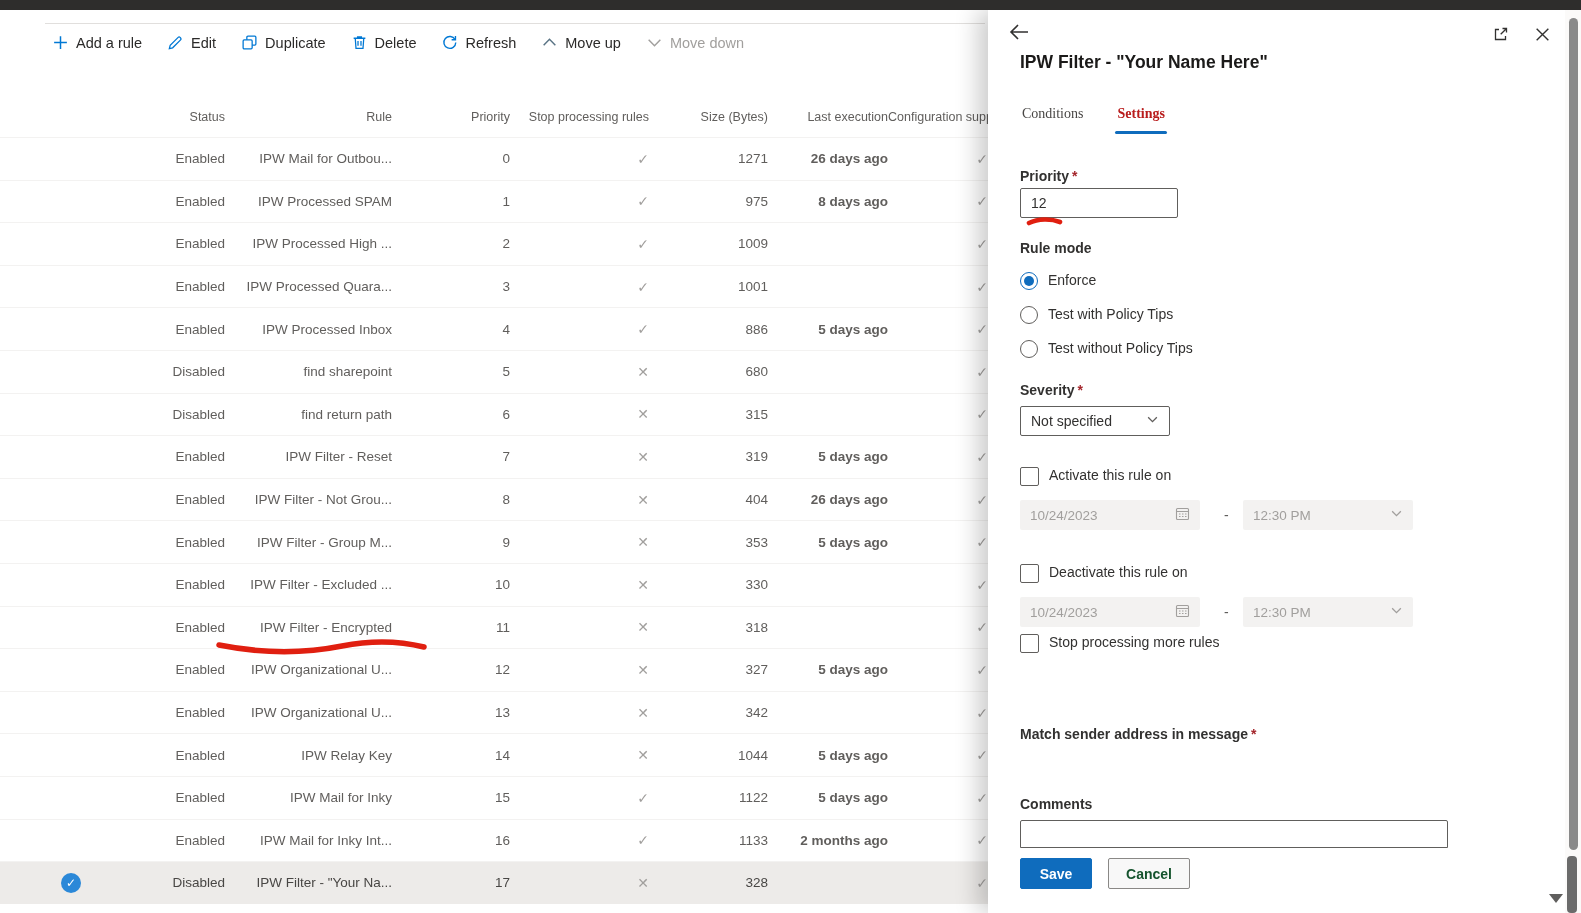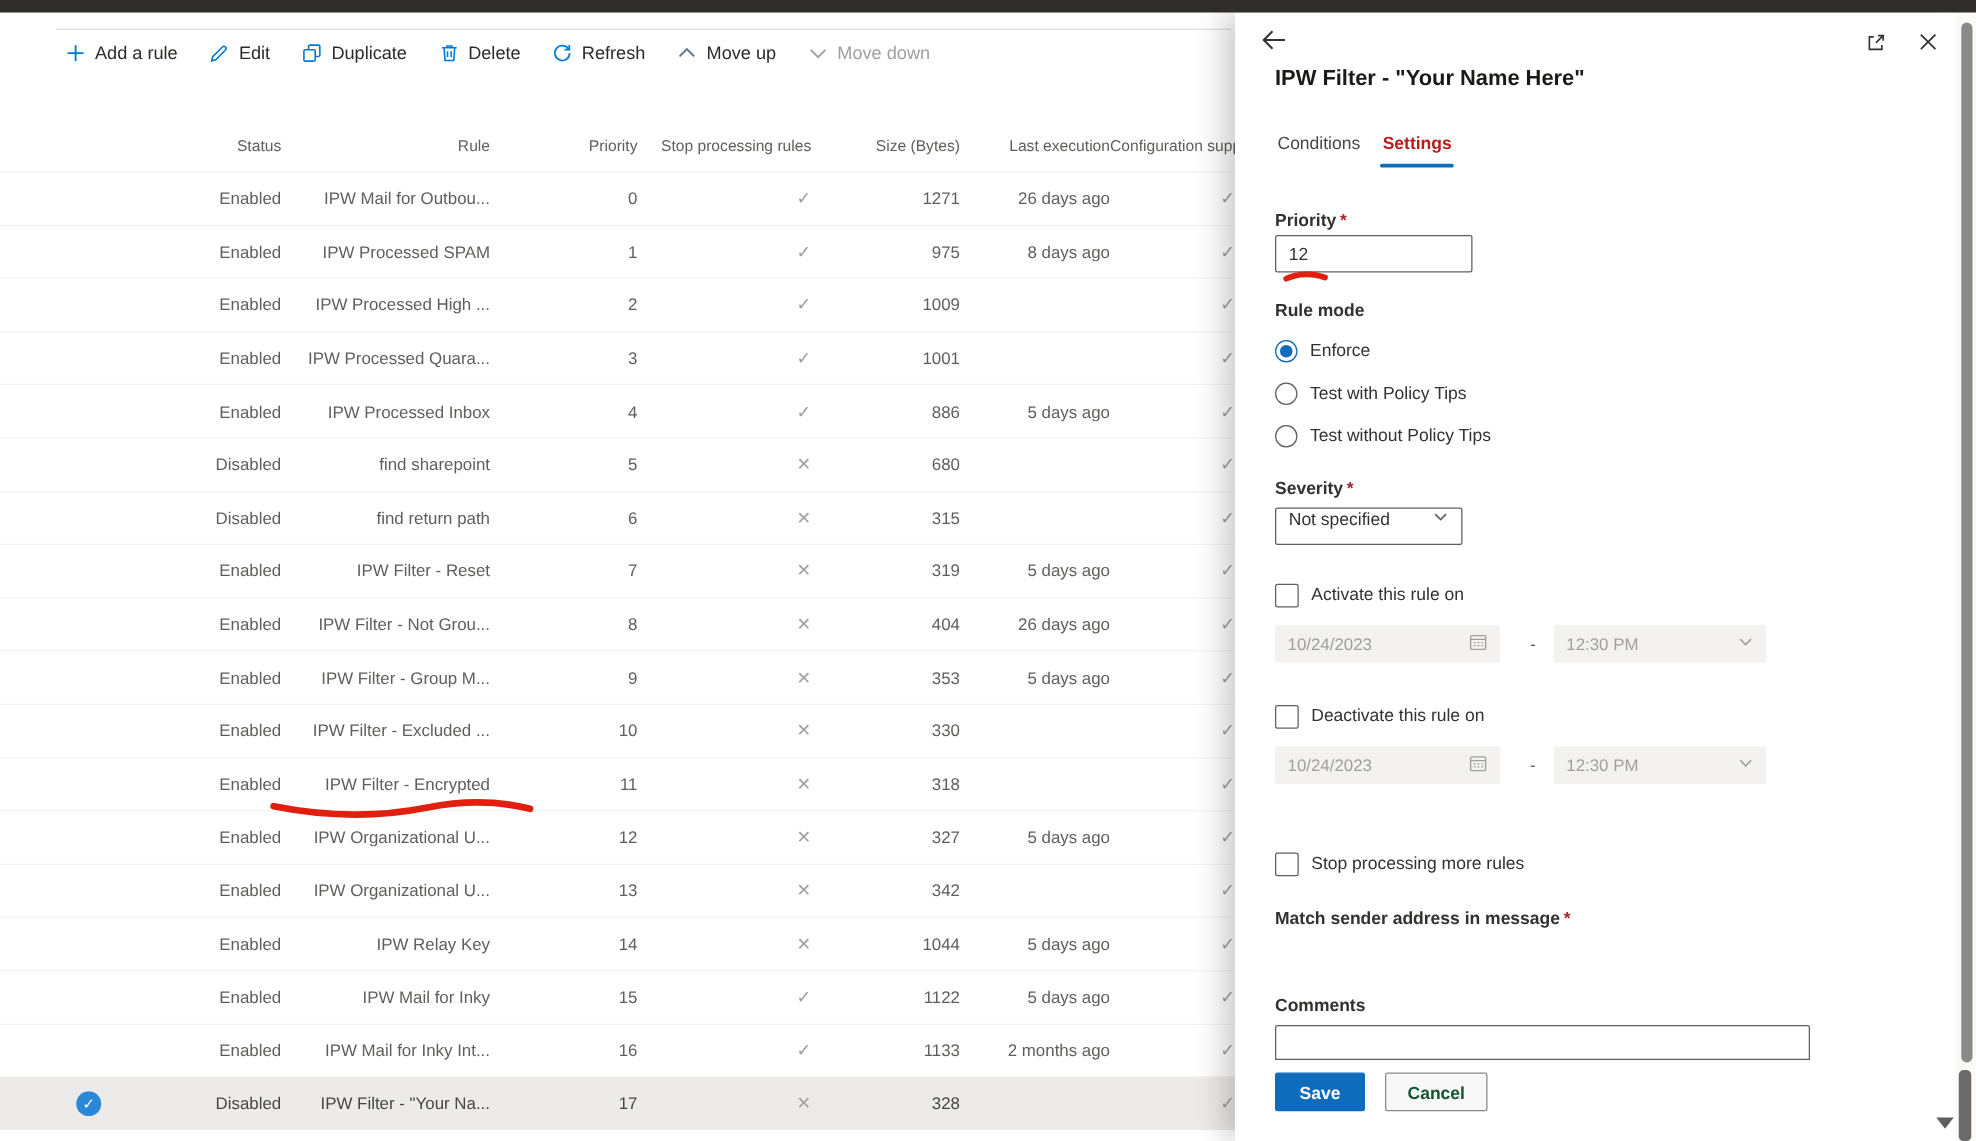--- a/index.html
+++ b/index.html
@@ -18,61 +18,61 @@
   .tb-item.disabled, .tb-item.disabled .ticon { color:#a19f9d; cursor:default; }
 
   
   .rules-table { position:absolute; left:0; top:86px; width:988px; }
   .thead, .trow { display:grid; grid-template-columns:62px 123px 167px 118px 139px 119px 120px 1fr;
     padding-left:40px; align-items:center; white-space:nowrap;text-align:right; }
   .thead { height:41px; font-size:12.5px; color:#605e5c; }
   .trow { height:42.6px; border-top:1px solid #f3f2f1; font-size:13.5px; color:#605e5c; cursor:pointer; }
   .trow .cell { overflow:hidden; text-overflow:ellipsis; }
   .trow.selected { background:#edebe9; color:#484644; }
-  .c-stop { padding-left:5px; } .c-size { padding-left:5px; } .c-last { padding-left:7px; } .c-config { padding-left:11px; }
+  .c-stop { padding-left:5px; } .c-size { padding-left:5px; } .c-last { padding-left:7px;font-weight:bold; } .c-config { padding-left:11px; }
   .mark { font-size:14px; color:#a19f9d; font-weight:400; }
   .c-select { display:flex; justify-content:center; }
   .sel-check { width:20px; height:20px; border-radius:50%; background:#2b88d8; color:#fff; font-size:12px;
     display:flex; align-items:center; justify-content:center; }
 
   
   .annotation { position:absolute; z-index:60; pointer-events:none; }
 
   
   .panel { position:absolute; left:988px; top:10px; width:577px; height:903px; background:#fff;
     box-shadow:-10px 0 22px rgba(0,0,0,.20); z-index:20; }
   .icon-btn { position:absolute; display:flex; align-items:center; justify-content:center; width:28px; height:28px; cursor:pointer; }
   .back-btn { left:16px; top:10px; }
   .popout-btn { left:499px; top:12px; }
   .close-btn { left:540px; top:12px; }
 
   .panel-title { position:absolute; left:32px; top:42px; font-size:17.5px; font-weight:700; color:#1b1a19; }
 
-  .tabs { position:absolute; left:32px; top:92px; display:flex; gap:14px; }
+  .tabs { position:absolute; left:32px; top:92px; display:flex; gap:30px;font-family:Liberation Serif, serif; }
   .tab { font-size:14px; color:#484644; padding:4px 2px 12px 2px; cursor:pointer; position:relative; }
   .tab.active { font-weight:700; color:#b91c1c; }
   .tab.active::after { content:""; position:absolute; left:0; right:0; bottom:0; height:3px; background:#0f6cbd; border-radius:2px; }
 
   .flabel { position:absolute; left:32px; font-size:14px; font-weight:700; color:#323130; }
   .req { color:#a4262c; font-weight:700; margin-left:3px; }
 
   .text-input { position:absolute; left:32px; width:158px; height:30px; border:1px solid #605e5c; border-radius:2px;
     padding:0 10px; font-size:14px; color:#323130; font-family:inherit; background:#fff; }
 
   .radio-row, .check-row { position:absolute; left:32px; display:flex; align-items:flex-start; gap:10px; cursor:pointer; }
   .radio-row .rlabel, .check-row .clabel { font-size:14px; color:#323130; }
   .radio { width:18px; height:18px; border-radius:50%; border:1px solid #605e5c; background:#fff;
     display:flex; align-items:center; justify-content:center; flex:none; }
   .radio.checked { border:1px solid #0f6cbd; }
   .radio .dot { width:10px; height:10px; border-radius:50%; background:transparent; }
   .radio.checked .dot { background:#0f6cbd; }
   .checkbox { width:19px; height:19px; border:1px solid #605e5c; border-radius:2px; background:#fff; flex:none; }
 
   .dropdown { position:absolute; height:30px; border:1px solid #605e5c; border-radius:2px; background:#fff;
-    display:flex; align-items:flex-start; justify-content:space-between; padding:0 10px; font-size:14px; color:#323130; cursor:pointer; }
+    display:flex; align-items:center; justify-content:space-between; padding:0 10px; font-size:14px; color:#323130; cursor:pointer; }
   .field-disabled { position:absolute; height:30px; background:#f3f2f1; border-radius:2px; display:flex;
     align-items:center; justify-content:space-between; padding:0 10px; font-size:13.5px; color:#a19f9d; cursor:default; }
   .dash { position:absolute; font-size:14px; color:#605e5c; }
 
   .comments-area { position:absolute; left:32px; top:810px; width:428px; height:28px; border:1px solid #605e5c;
     border-radius:2px 2px 0 0; border-bottom:1px solid #605e5c; resize:none; font-family:inherit; font-size:14px; padding:4px 8px; }
 
   .btn { position:absolute; top:848px; height:31px; border-radius:2px; font-size:14px; font-weight:700;
     font-family:inherit; cursor:pointer; display:flex; align-items:center; justify-content:center; }
   .btn-save { left:32px; width:72px; background:#0f6cbd; border:1px solid #0f6cbd; color:#fff; }
@@ -464,21 +464,21 @@
   <div class="dash" style="left:236px; top:594px">-</div>
   <div class="field-disabled" style="left:255px; top:587px; width:170px">
     <span>12:30 PM</span>
     <span>
       <svg width="13" height="13" viewBox="0 0 12 12">
           <path d="M2 4l4 4 4-4" fill="none" stroke="#a19f9d" stroke-width="1.2"></path>
         </svg>
     </span>
   </div>
 
-  <div class="check-row" style="top:672px">
+  <div class="check-row" style="top:624px">
     <span class="checkbox"></span>
     <span class="clabel">Stop processing more rules</span>
   </div>
 
   <div class="flabel" style="top:716px">
     <span>Match sender address in message</span><span class="req">*</span>
   </div>
 
   <div class="flabel" style="top:786px">Comments</div>
   <textarea class="comments-area" style=""></textarea>

